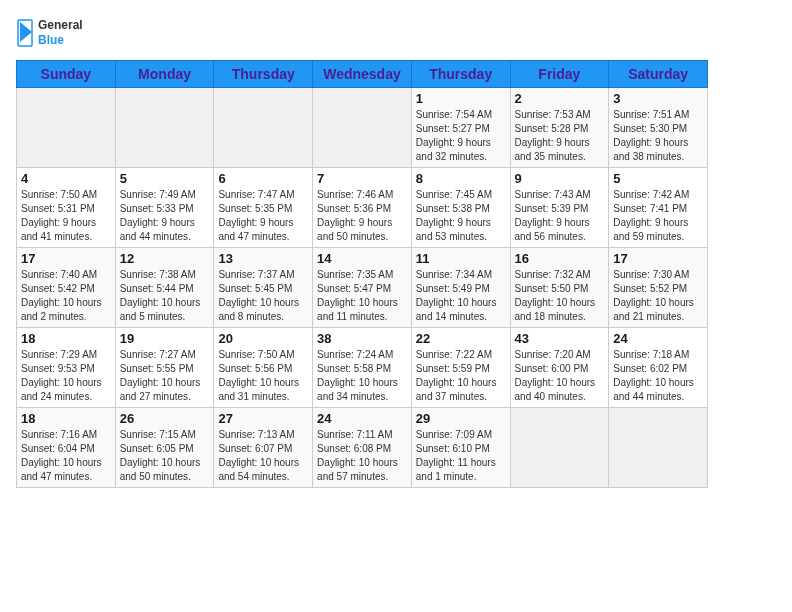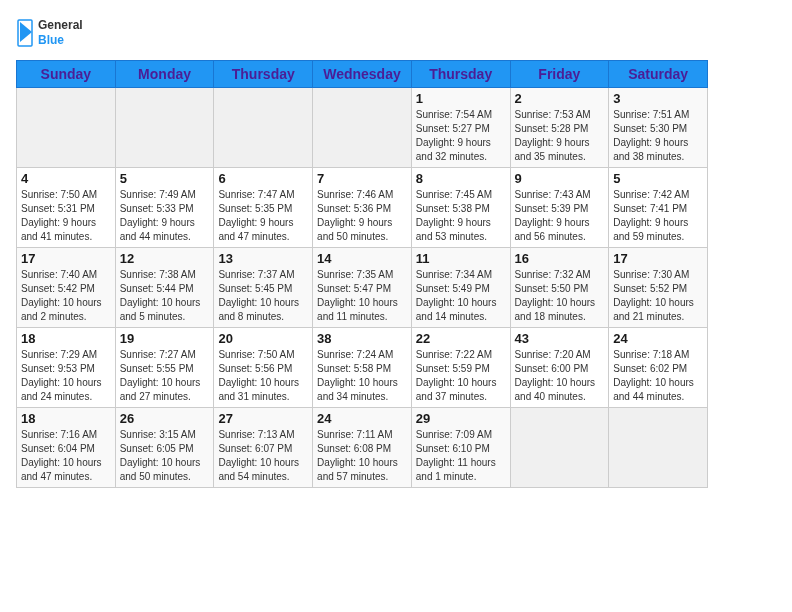--- a/index.html
+++ b/index.html
@@ -300,21 +300,21 @@
         <tr>
           <td>
             <span class="day-number">18</span>
             <div class="day-info">Sunrise: 7:16 AM
 Sunset: 6:04 PM
 Daylight: 10 hours
 and 47 minutes.</div>
           </td>
           <td>
             <span class="day-number">26</span>
-            <div class="day-info">Sunrise: 3:15 AM
+            <div class="day-info">Sunrise: 7:15 AM
 Sunset: 6:05 PM
 Daylight: 10 hours
 and 50 minutes.</div>
           </td>
           <td>
             <span class="day-number">27</span>
             <div class="day-info">Sunrise: 7:13 AM
 Sunset: 6:07 PM
 Daylight: 10 hours
 and 54 minutes.</div>

